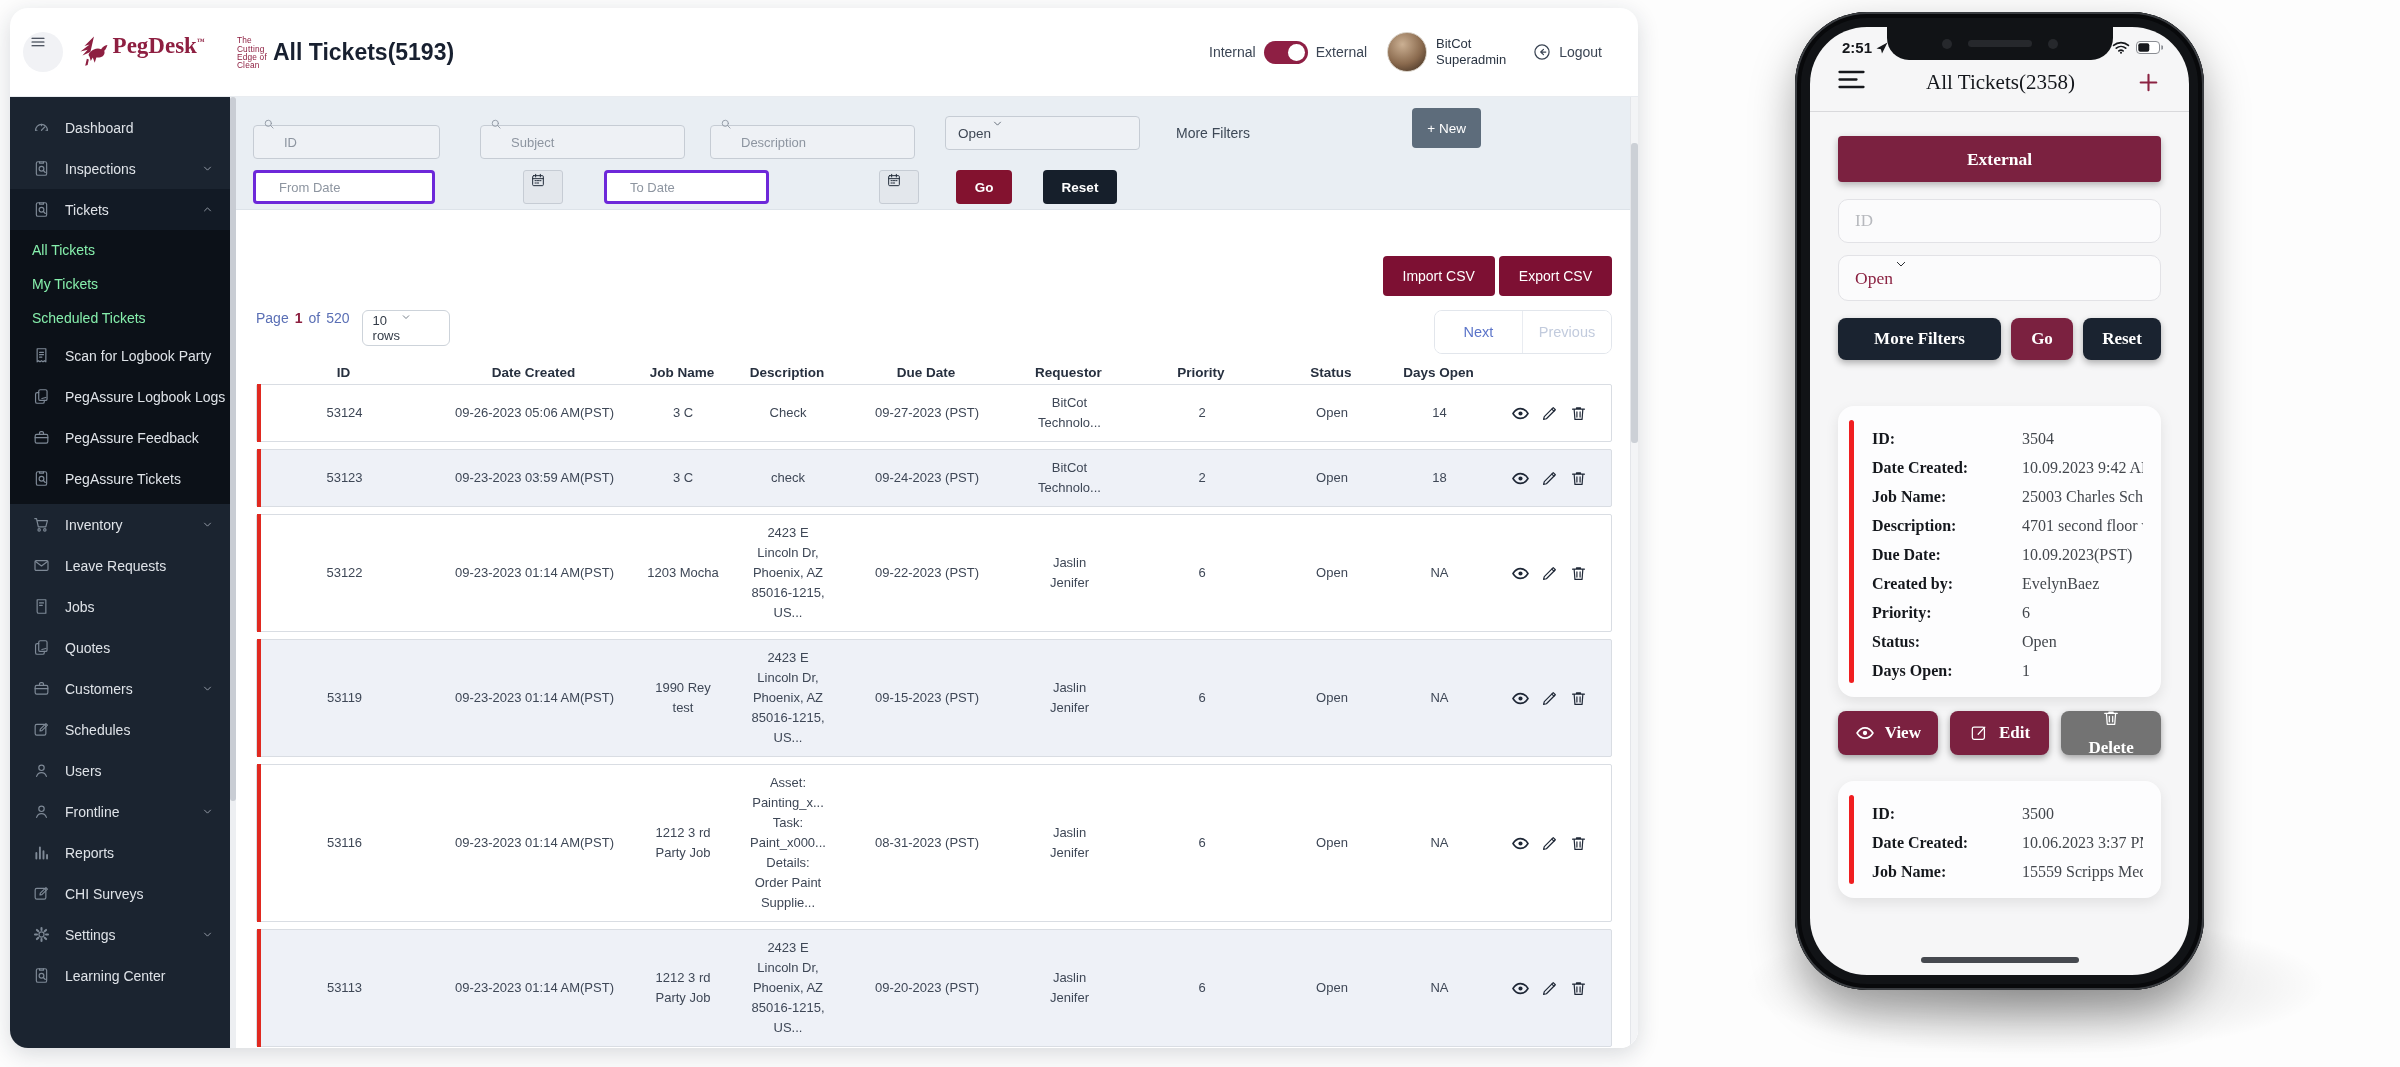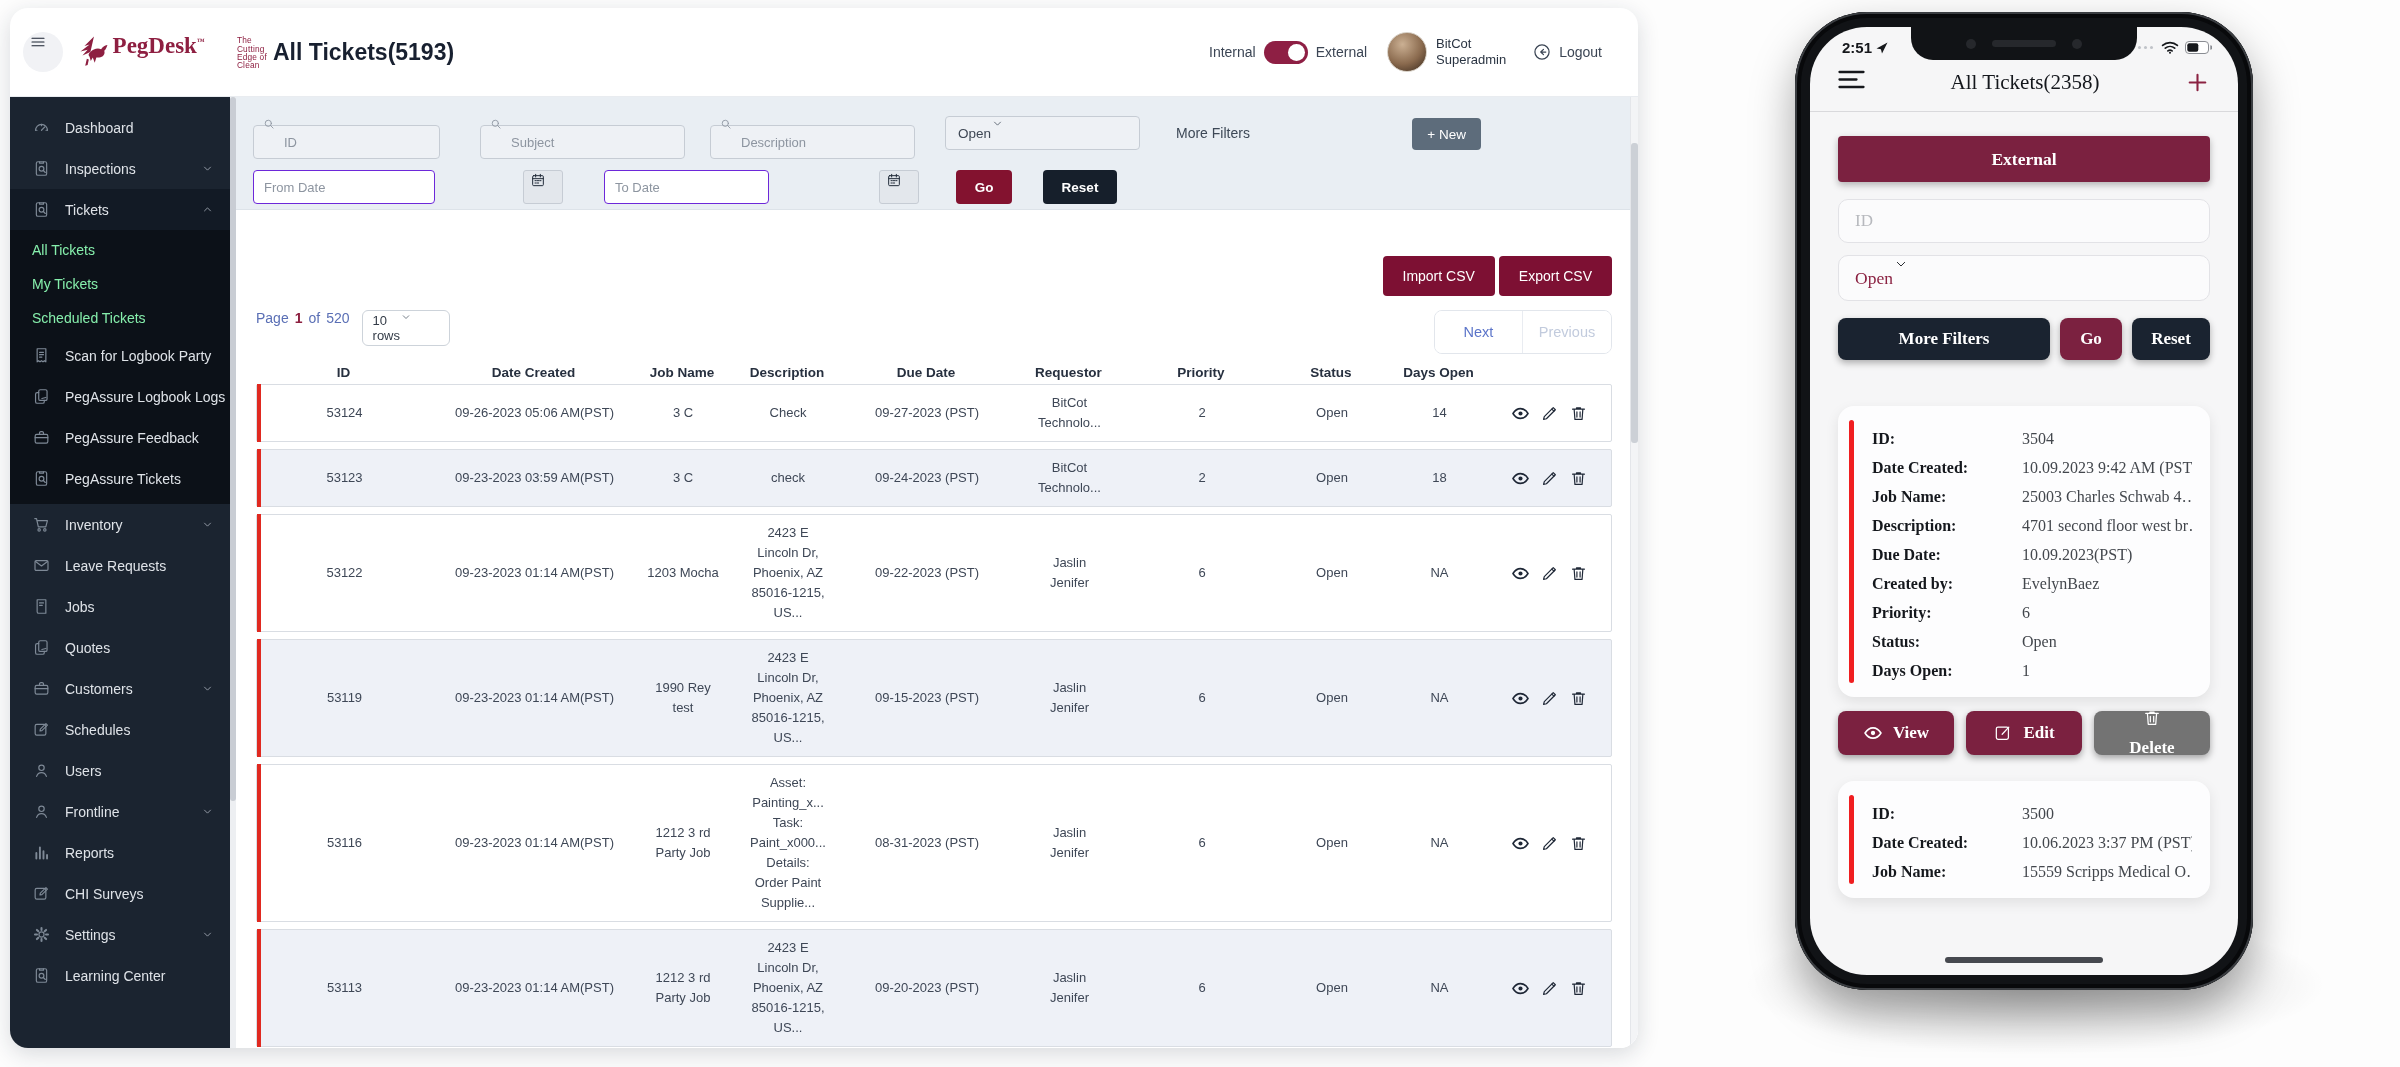--- a/index.html
+++ b/index.html
@@ -62,24 +62,24 @@
   .f-inp{height:34px;background:#eef1f5;border:1px solid #c6ccd4;border-radius:4px;
          padding:0 10px 0 30px;font-size:13px;color:#3c4552;box-sizing:border-box;font-family:inherit;}
   .f-inp::placeholder,.date-inp::placeholder{color:#8d95a0;}
   .w-id{width:187px;} .w-sub{width:205px;margin-left:40px;} .w-desc{width:205px;margin-left:25px;}
   .f-select{width:195px;height:34px;margin-left:30px;background:#eef1f5;border:1px solid #c6ccd4;border-radius:4px;
             display:flex;align-items:center;justify-content:space-between;padding:0 12px;font-size:13.5px;
             color:#3e4754;cursor:pointer;box-sizing:border-box;}
   .f-select .sel-chev{width:13px;height:13px;color:#4a5563;}
   .f-select .sel-chev svg{width:13px;height:13px;}
   .more-filters{margin-left:36px;font-size:14px;color:#3d4856;cursor:pointer;}
-  .new-btn{position:absolute;right:157px;top:11px;height:32px;padding:0 15px;background:#5D6C7B;color:#fff;
-           border:none;border-radius:4px;font-size:13.5px;display:flex;align-items:center;cursor:pointer;font-family:inherit;margin-top:10px;}
+  .new-btn{position:absolute;right:157px;top:11px;height:40px;padding:0 15px;background:#5D6C7B;color:#fff;
+           border:none;border-radius:4px;font-size:13.5px;display:flex;align-items:center;cursor:pointer;font-family:inherit;}
   .f-row2{margin-top:11px;}
-  .date-inp{height:34px;background:#fff;border:1px solid #6d28d9;border-radius:4px;padding:0 10px;
+  .date-inp{height:34px;background:#fff;border:3px solid #6d28d9;border-radius:4px;padding:0 23px;
             font-size:13px;color:#6d28d9;box-sizing:border-box;font-family:inherit;}
   .w-from{width:182px;} .w-to{width:165px;margin-left:41px;}
   .cal-btn{width:40px;height:34px;background:#e3e7ec;border:1px solid #c6ccd4;border-radius:3px;
            display:flex;align-items:center;justify-content:center;color:#222c3a;cursor:pointer;}
   .cal-btn svg{width:16px;height:16px;}
   .cal1{margin-left:88px;} .cal2{margin-left:110px;}
   .go-btn{margin-left:37px;width:56px;height:34px;background:#83122F;color:#fff;border:none;border-radius:4px;
           font-size:13.5px;font-weight:600;cursor:pointer;font-family:inherit;}
   .reset-btn{margin-left:31px;width:74px;height:34px;background:#161F2B;color:#fff;border:none;border-radius:4px;
           font-size:13.5px;font-weight:600;cursor:pointer;font-family:inherit;}
@@ -108,21 +108,21 @@
   .trow.alt{background:#EEF1F7;}
   .trow::before{content:"";position:absolute;left:0;top:-1px;bottom:-1px;width:4px;background:#E02920;}
   .cell{white-space:pre-line;padding:0 4px;}
   .actions{display:flex;gap:10px;justify-content:center;align-items:center;color:#1E2736;}
   .act-btn{width:19px;height:19px;background:none;border:none;padding:0;color:#1E2736;cursor:pointer;}
   .act-btn svg{width:19px;height:19px;}
 
   
   .phone-shadow{position:absolute;left:1745px;top:915px;width:580px;height:140px;z-index:0;
                 background:radial-gradient(closest-side,rgba(0,0,0,.18),rgba(0,0,0,0));}
-  .phone{position:absolute;left:1795px;top:12px;width:458px;height:978px;background:#111316;border-radius:72px;
+  .phone{position:absolute;left:1795px;top:12px;width:409px;height:978px;background:#111316;border-radius:72px;
          padding:15px;box-sizing:border-box;z-index:2;
          box-shadow:0 20px 44px rgba(0,0,0,.35),inset 0 0 0 2px #3a3d41,inset 0 0 0 6px #08090b;}
   .screen{width:100%;height:100%;border-radius:57px;background:#F6F6F7;overflow:hidden;position:relative;
           font-family:"Liberation Serif","DejaVu Serif",serif;}
   .notch{position:absolute;top:0;left:50%;transform:translateX(-50%);width:226px;height:33px;background:#111316;
          border-radius:0 0 22px 22px;display:flex;align-items:center;justify-content:center;gap:16px;z-index:4;}
   .notch .cam{width:10px;height:10px;border-radius:50%;background:#26282c;}
   .notch .speaker{width:64px;height:7px;border-radius:4px;background:#26282c;}
   .status{display:flex;align-items:center;padding:12px 26px 0 32px;font-family:"Liberation Sans",sans-serif;}
   .time{font-size:15px;font-weight:700;color:#16181c;display:flex;gap:4px;align-items:center;}

